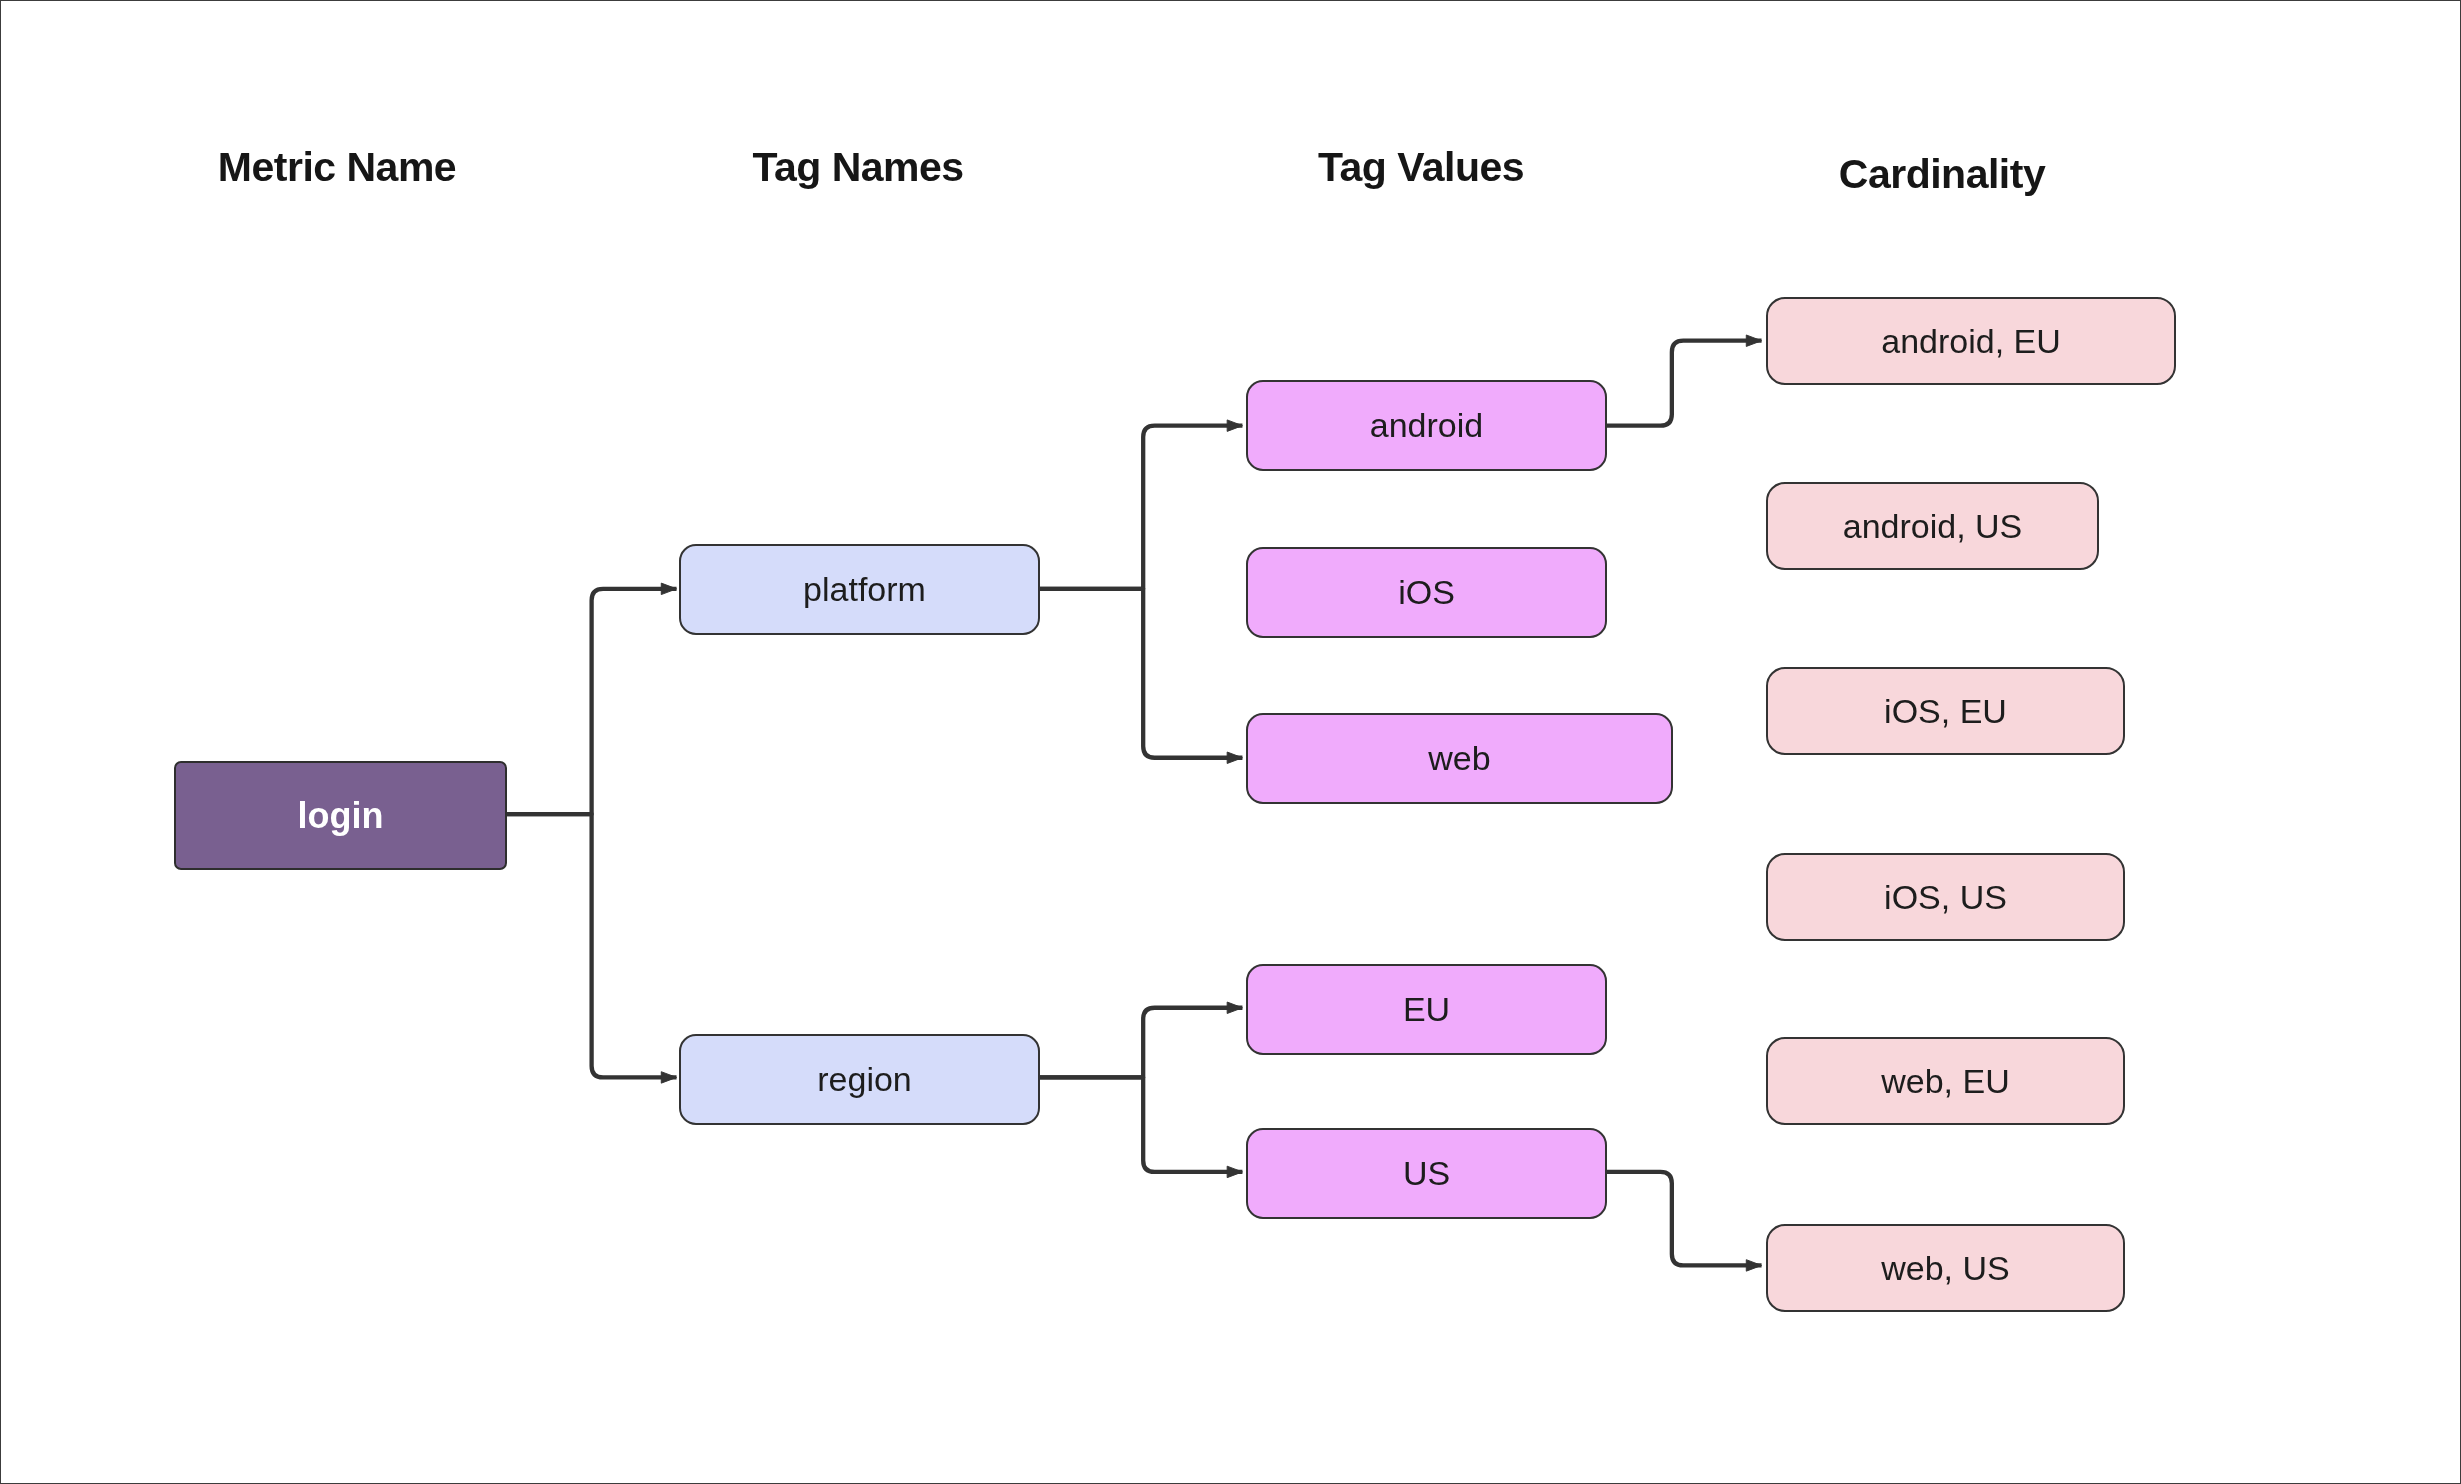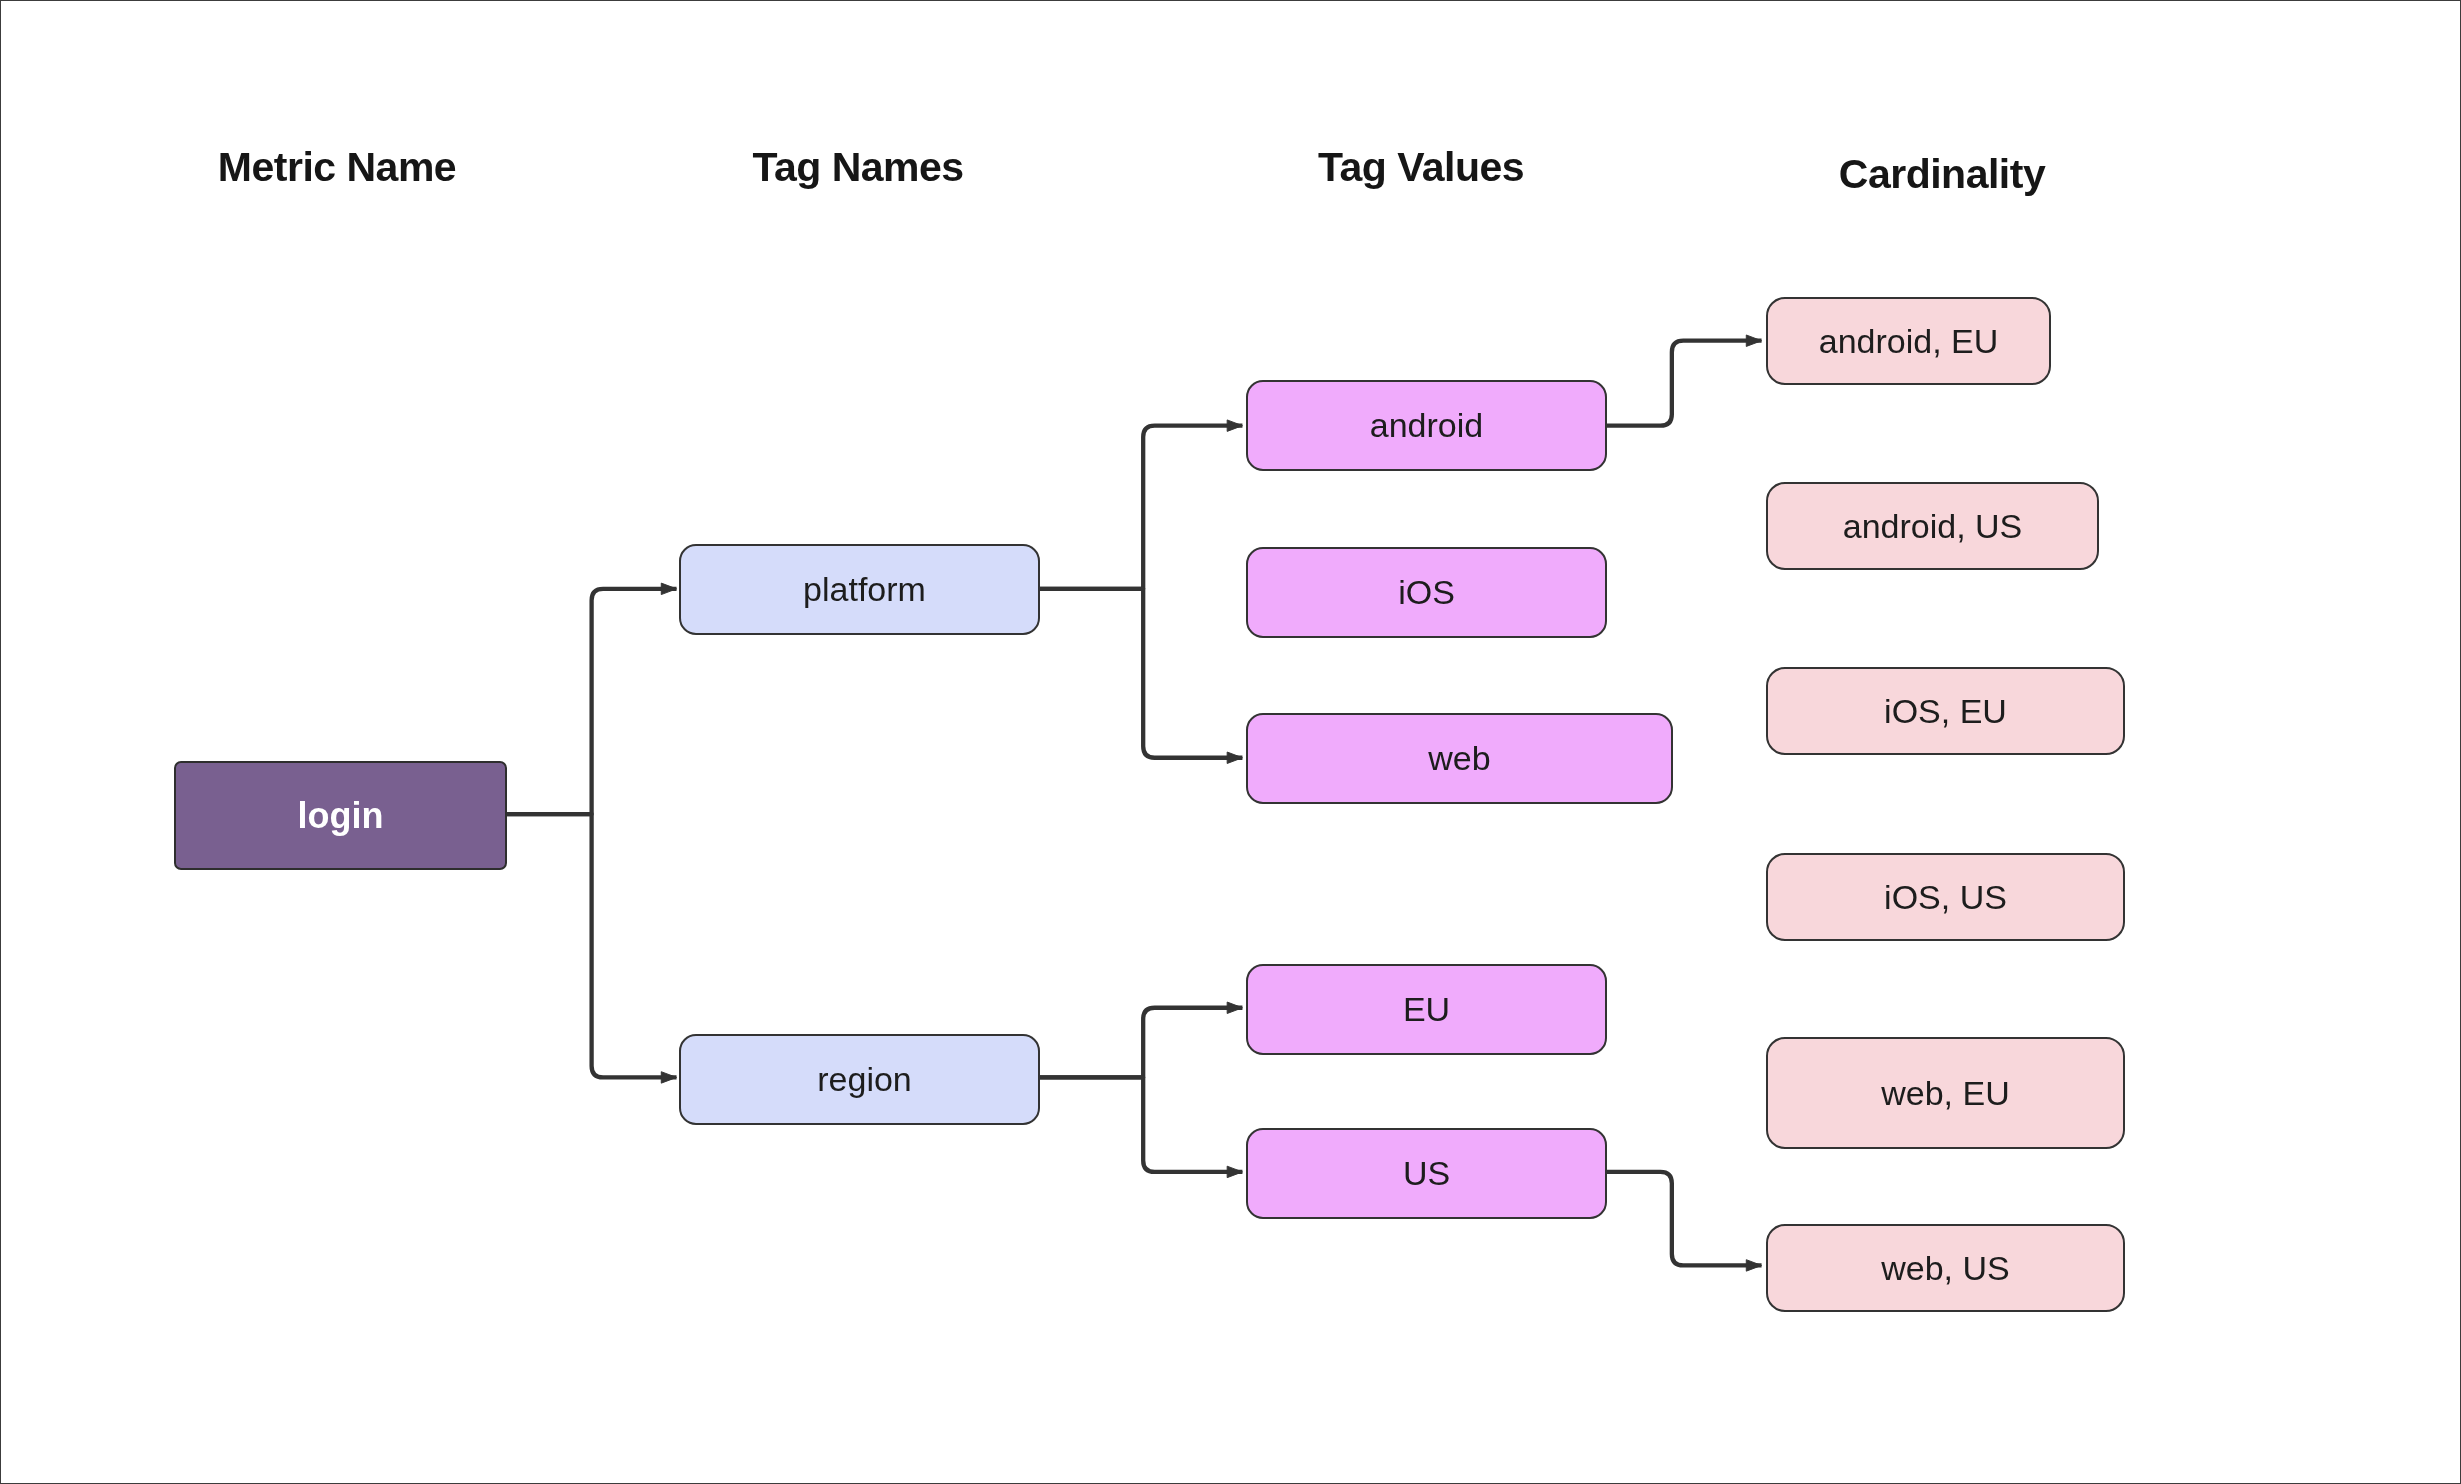--- a/index.html
+++ b/index.html
@@ -94,21 +94,21 @@
 
   <div class="node tagname" style="left:678px; top:543px; width:361px; height:91px;">platform</div>
   <div class="node tagname" style="left:678px; top:1033px; width:361px; height:91px;">region</div>
 
   <div class="node tagvalue" style="left:1245px; top:379px; width:361px; height:91px;">android</div>
   <div class="node tagvalue" style="left:1245px; top:546px; width:361px; height:91px;">iOS</div>
   <div class="node tagvalue" style="left:1245px; top:712px; width:427px; height:91px;">web</div>
   <div class="node tagvalue" style="left:1245px; top:963px; width:361px; height:91px;">EU</div>
   <div class="node tagvalue" style="left:1245px; top:1127px; width:361px; height:91px;">US</div>
 
-  <div class="node cardinality" style="left:1765px; top:296px; width:285px; height:88px;">android, EU</div>
+  <div class="node cardinality" style="left:1765px; top:296px; width:410px; height:88px;">android, EU</div>
   <div class="node cardinality" style="left:1765px; top:481px; width:333px; height:88px;">android, US</div>
   <div class="node cardinality" style="left:1765px; top:666px; width:359px; height:88px;">iOS, EU</div>
   <div class="node cardinality" style="left:1765px; top:852px; width:359px; height:88px;">iOS, US</div>
-  <div class="node cardinality" style="left:1765px; top:1036px; width:359px; height:112px;">web, EU</div>
+  <div class="node cardinality" style="left:1765px; top:1036px; width:359px; height:88px;">web, EU</div>
   <div class="node cardinality" style="left:1765px; top:1223px; width:359px; height:88px;">web, US</div>
 
 </div>
 
 
 </body></html>

